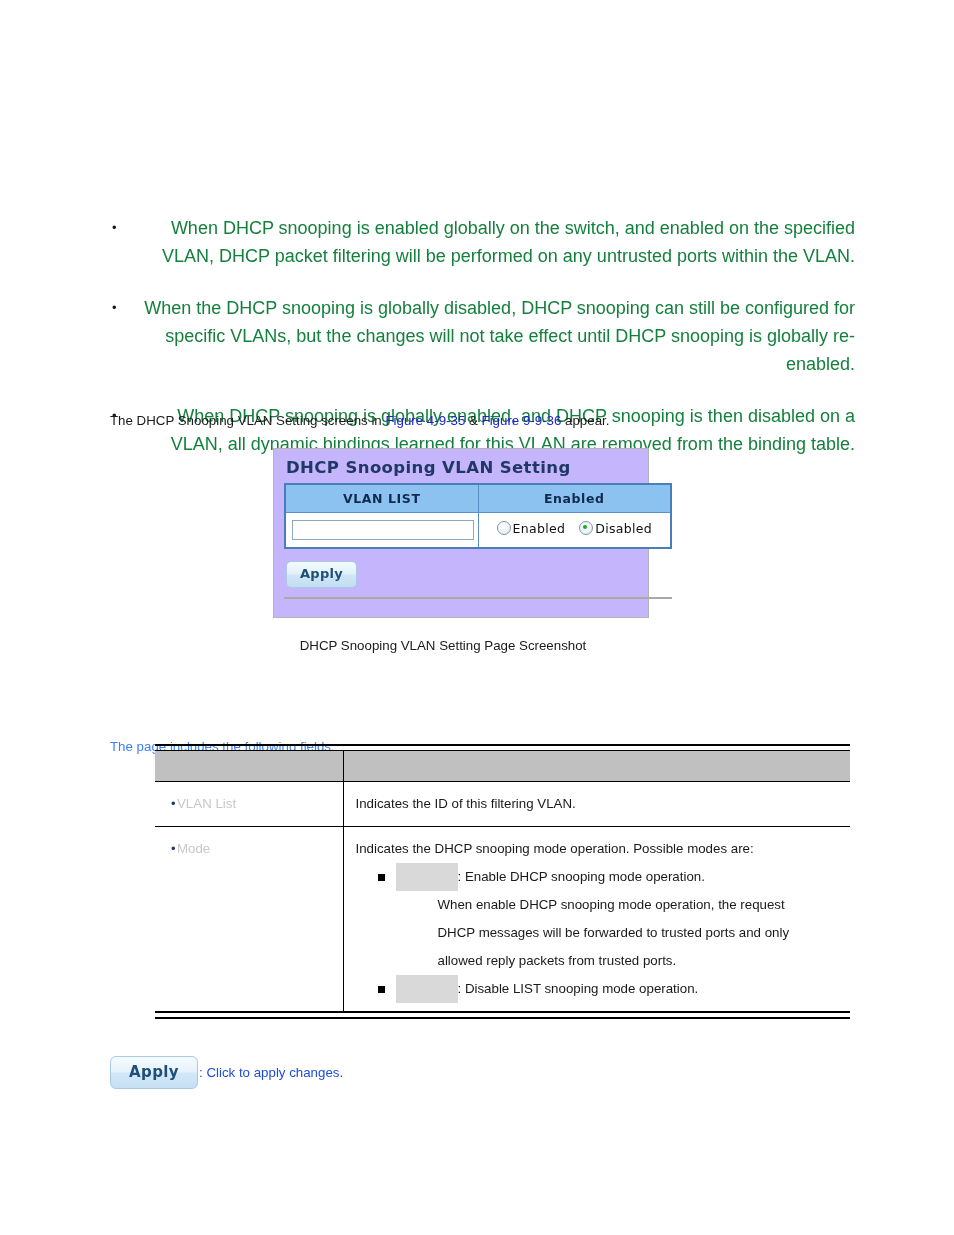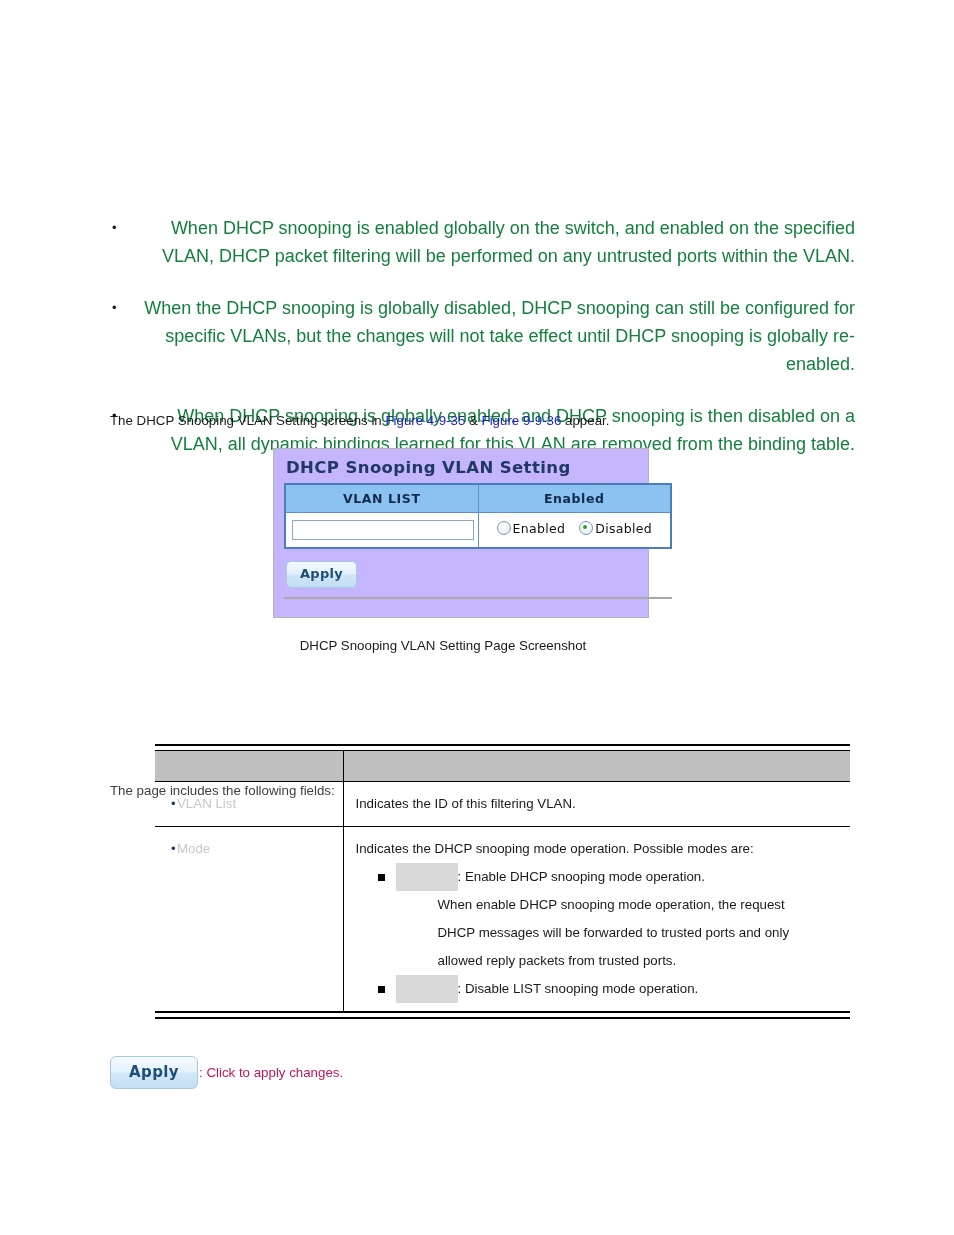--- a/index.html
+++ b/index.html
@@ -198,23 +198,22 @@
     color: #1a1a1a;
     line-height: 20px;
   }
 
   
   .includes-line {
     position: absolute;
     left: 110px;
     top: 736px;
     font-size: 13.3px;
-    color: #404040;
+    color: #3b82f6;
     line-height: 22px;
-    margin-top: 44px;
   }
 
   
   .fields-table-wrap {
     position: absolute;
     left: 155px;
     top: 744px;
     width: 695px;
   }
   .rule-double-top {
@@ -324,21 +323,21 @@
     color: #1f4e79;
     background: linear-gradient(to bottom, #f5fbff 0%, #e6f2fb 48%, #d3e8f7 52%, #c6dff3 100%);
     border: 1px solid #a8cbe4;
     border-radius: 6px;
     padding: 6px 18px 7px 18px;
     letter-spacing: 0.4px;
     line-height: 18px;
   }
   .legend-text {
     font-size: 13.3px;
-    color: #be185d;
+    color: #1d4ed8;
     margin-left: 1px;
     line-height: 20px;
   }
 
   
   .page-number {
     position: absolute;
     left: 0;
     top: 1150px;
     width: 954px;

